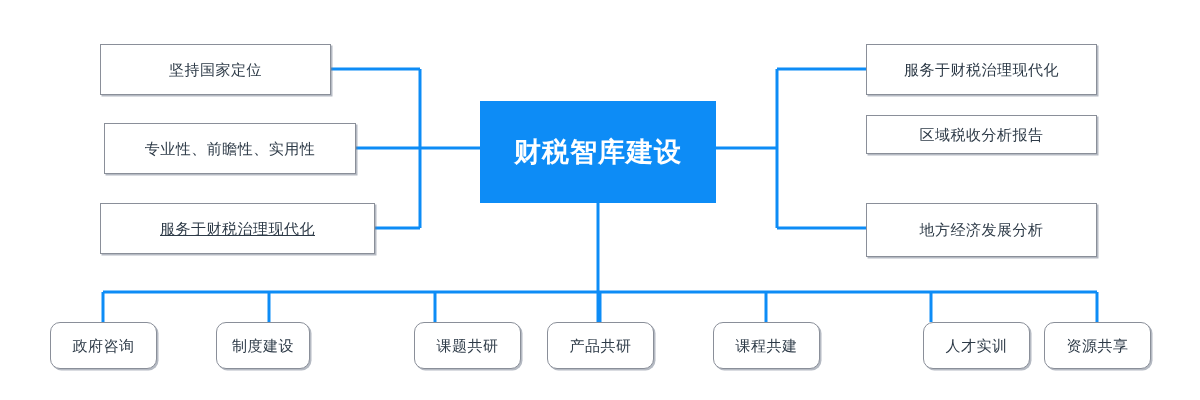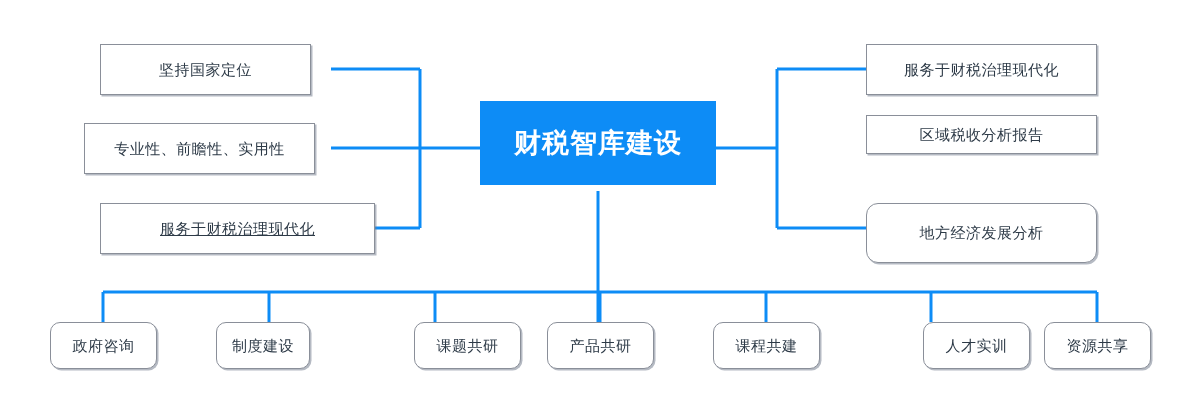--- a/index.html
+++ b/index.html
@@ -89,41 +89,41 @@
       <path d="M103 292 L103 322"></path>
       <path d="M269 292 L269 322"></path>
       <path d="M435 292 L435 322"></path>
       <path d="M600 292 L600 322"></path>
       <path d="M766 292 L766 322"></path>
       <path d="M931 292 L931 322"></path>
       <path d="M1097 292 L1097 322"></path>
     </g>
   </svg>
 
-  <div class="node wing" id="left-0" style="left: 100px; top: 44px; width: 211px; height: 51px;">
+  <div class="node wing" id="left-0" style="left: 100px; top: 44px; width: 231px; height: 51px;">
     <span>坚持国家定位</span>
   </div>
-  <div class="node wing" id="left-1" style="left: 84px; top: 123px; width: 231px; height: 51px;">
+  <div class="node wing" id="left-1" style="left: 104px; top: 123px; width: 252px; height: 51px;">
     <span>专业性、前瞻性、实用性</span>
   </div>
   <div class="node wing" id="left-2" style="left: 100px; top: 203px; width: 275px; height: 51px; text-decoration: underline;">
     <span>服务于财税治理现代化</span>
   </div>
 
-  <div class="node center" id="center-node" style="left: 480px; top: 101px; width: 236px; height: 84px;">
+  <div class="node center" id="center-node" style="left: 480px; top: 101px; width: 236px; height: 102px;">
     <span>财税智库建设</span>
   </div>
 
   <div class="node wing" id="right-0" style="left: 866px; top: 44px; width: 231px; height: 51px;">
     <span>服务于财税治理现代化</span>
   </div>
   <div class="node wing" id="right-1" style="left: 866px; top: 115px; width: 231px; height: 39px;">
     <span>区域税收分析报告</span>
   </div>
-  <div class="node wing" id="right-2" style="left: 866px; top: 203px; width: 231px; height: 60px; border-radius: 12px;">
+  <div class="node wing" id="right-2" style="left: 866px; top: 203px; width: 231px; height: 54px;">
     <span>地方经济发展分析</span>
   </div>
 
   <div class="node leaf" id="leaf-0" style="left: 50px; top: 322px; width: 107px; height: 47px;">
     <span>政府咨询</span>
   </div>
   <div class="node leaf" id="leaf-1" style="left: 216px; top: 322px; width: 94px; height: 47px;">
     <span>制度建设</span>
   </div>
   <div class="node leaf" id="leaf-2" style="left: 382px; top: 322px; width: 107px; height: 47px; margin-left: 32px;">

